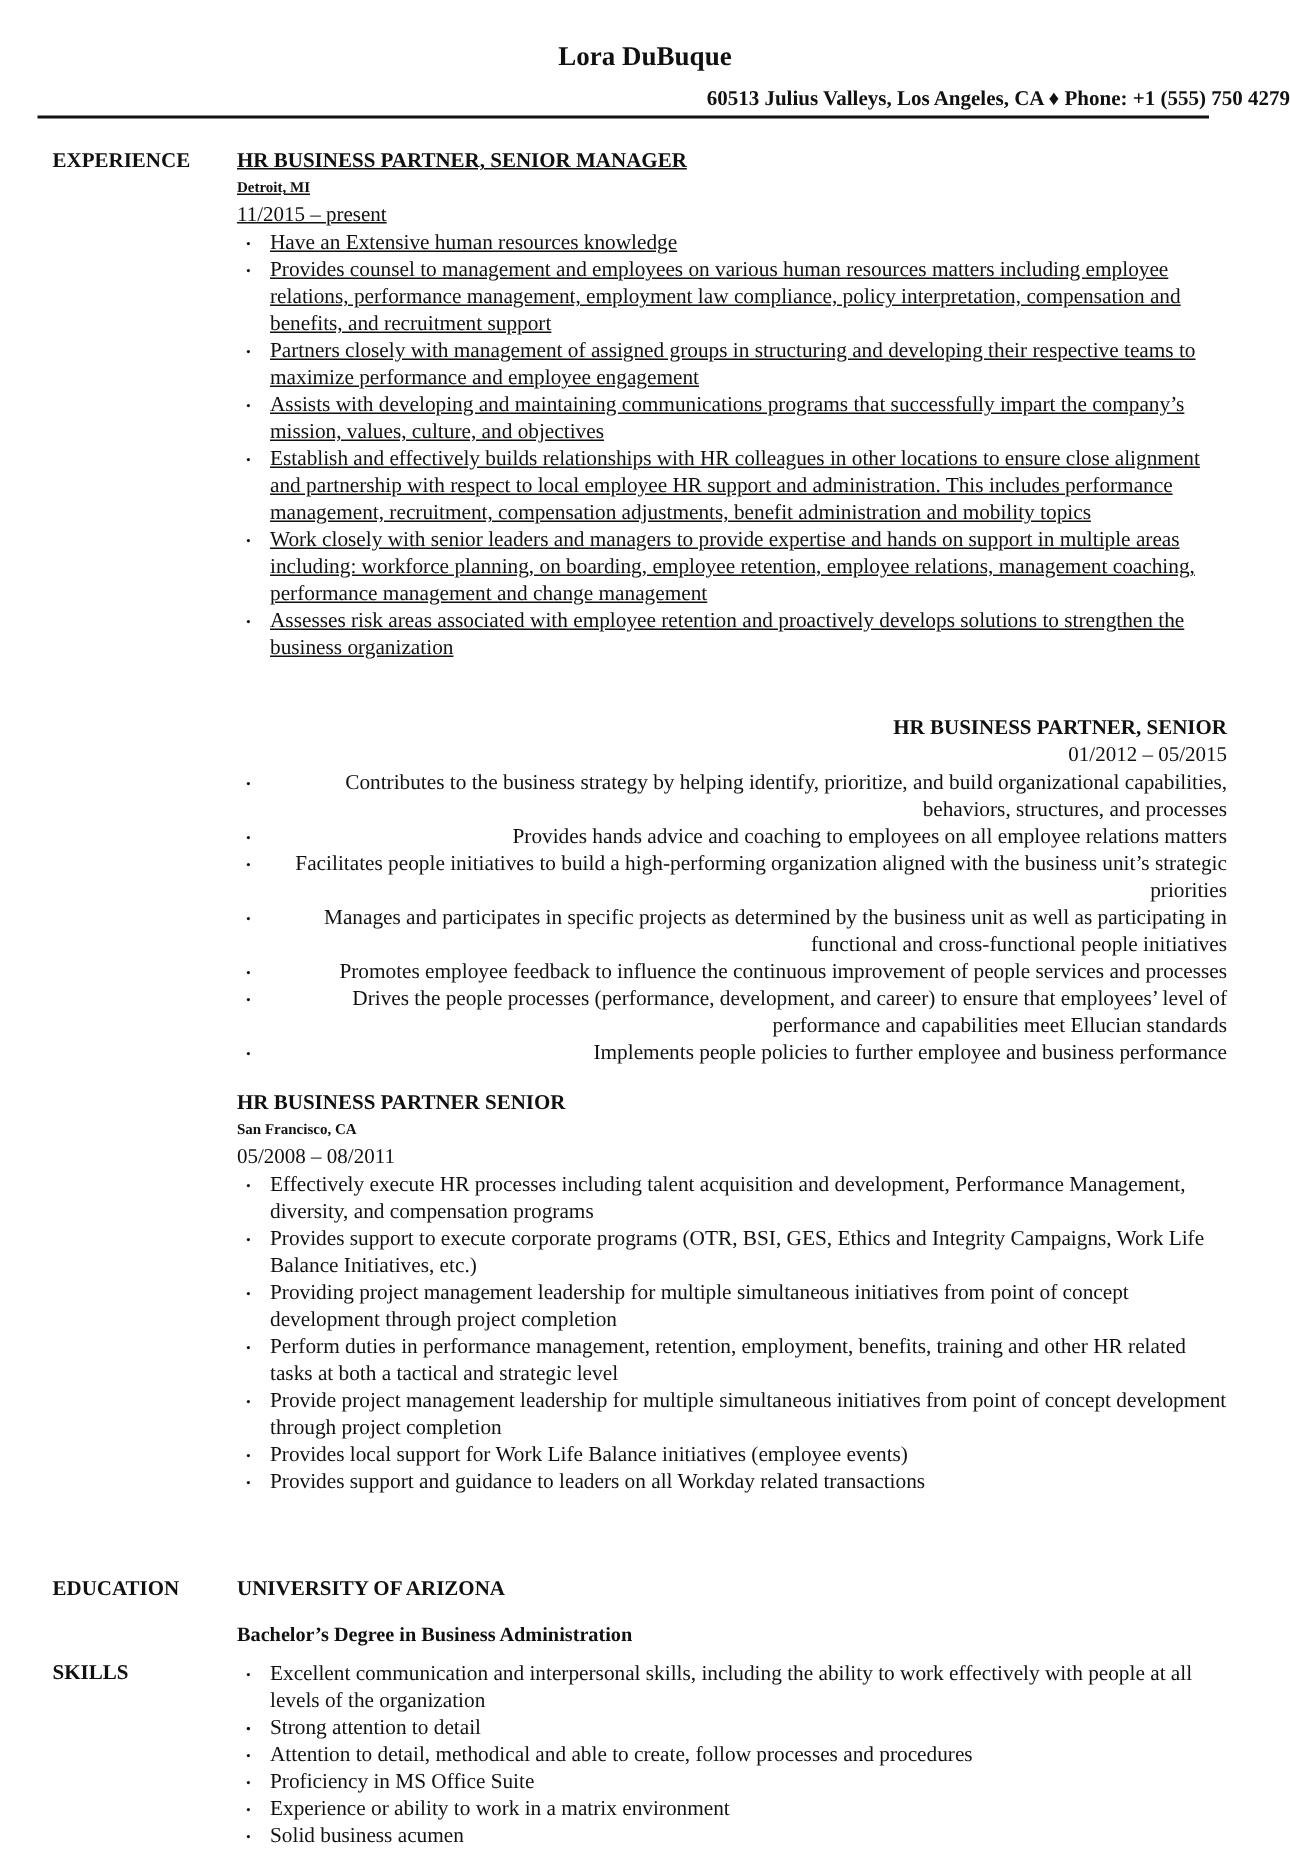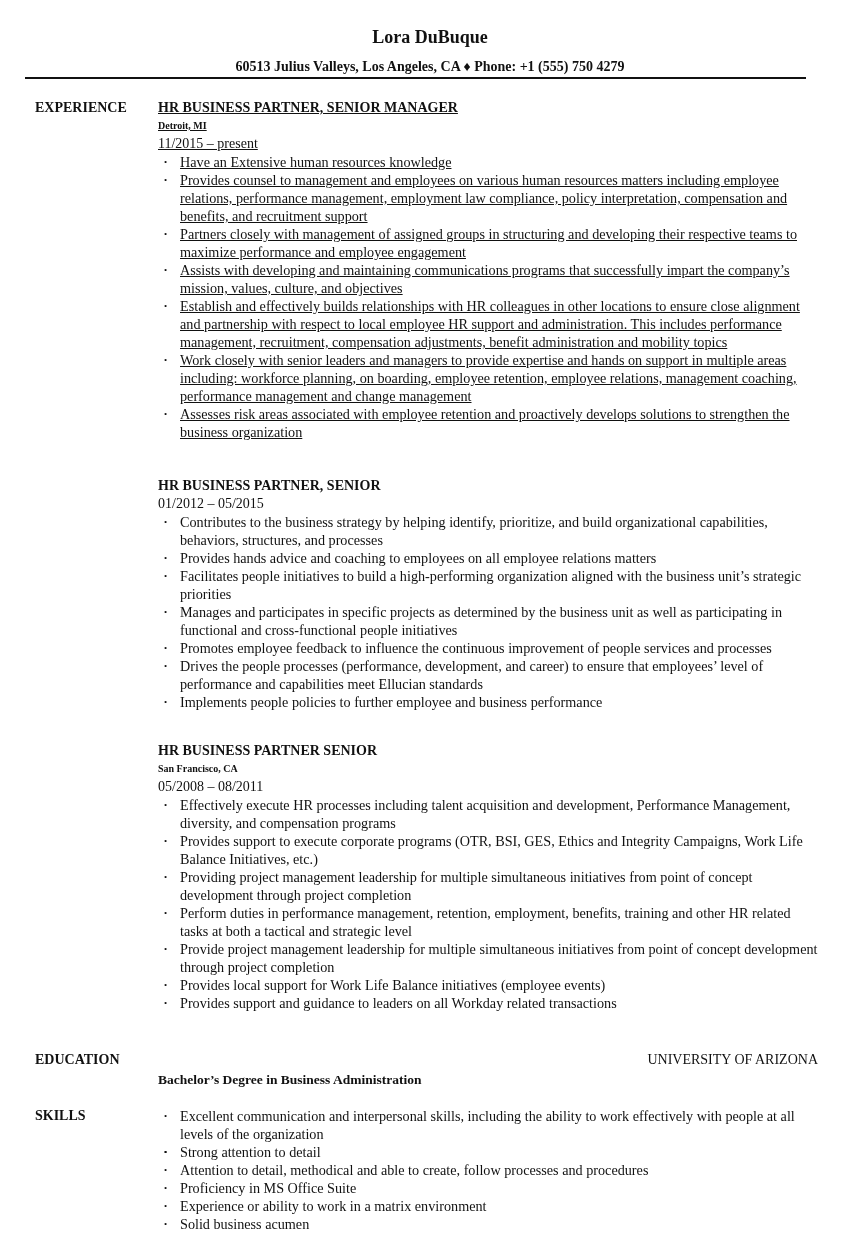--- a/index.html
+++ b/index.html
@@ -10,42 +10,42 @@
     font-size: 14.2px;
     line-height: 18px;
   }
   .page { position: relative; width: 860px; }
   .name {
     position: absolute; top: 26px; left: 0; width: 860px;
     text-align: center; font-weight: bold; font-size: 18px; line-height: 22px;
   }
   .contact {
     position: absolute; top: 58px; left: 0; width: 860px;
-    text-align: center; font-weight: bold; font-size: 14px; line-height: 18px;
+    text-align: right; font-weight: bold; font-size: 14px; line-height: 18px;
   }
   .rule {
     position: absolute; top: 77px; left: 25px; width: 781px; height: 2px; background: #111;
   }
   .section { position: absolute; left: 0; width: 860px; }
   .section-label {
     position: absolute; left: 35px; top: 0; font-weight: bold; font-size: 14px;
   }
   .section-body { position: absolute; left: 158px; top: 0; width: 660px; }
   .job { margin-bottom: 20px; }
   .job-title { font-weight: bold; font-size: 14px; }
   .job-loc { font-weight: bold; font-size: 10px; }
   .job-dates { font-size: 14px; }
   ul.bullets { list-style: none; margin: 0; padding: 0; }
   ul.bullets li {
     position: relative; padding-left: 22px; margin: 0;
   }
   ul.bullets li .bullet {
     position: absolute; left: 6px; top: 0; font-size: 9px;
   }
-  .edu-school { font-weight: normal; font-size: 14px; text-align: right; }
+  .edu-school { font-weight: bold; font-size: 14px; }
   .edu-degree { font-weight: bold; font-size: 13.5px; }
 </style>
 </head>
 <body>
 
 <div class="page">
   <div class="name">Lora DuBuque</div>
   <div class="contact">60513 Julius Valleys, Los Angeles, CA ♦ Phone: +1 (555) 750 4279</div>
   <div class="rule"></div>
 
@@ -61,21 +61,21 @@
           <li><span class="bullet">•</span><span>Have an Extensive human resources knowledge</span></li>
           <li><span class="bullet">•</span><span>Provides counsel to management and employees on various human resources matters including employee relations, performance management, employment law compliance, policy interpretation, compensation and benefits, and recruitment support</span></li>
           <li><span class="bullet">•</span><span>Partners closely with management of assigned groups in structuring and developing their respective teams to maximize performance and employee engagement</span></li>
           <li><span class="bullet">•</span><span>Assists with developing and maintaining communications programs that successfully impart the company’s mission, values, culture, and objectives</span></li>
           <li><span class="bullet">•</span><span>Establish and effectively builds relationships with HR colleagues in other locations to ensure close alignment and partnership with respect to local employee HR support and administration. This includes performance management, recruitment, compensation adjustments, benefit administration and mobility topics</span></li>
           <li><span class="bullet">•</span><span>Work closely with senior leaders and managers to provide expertise and hands on support in multiple areas including: workforce planning, on boarding, employee retention, employee relations, management coaching, performance management and change management</span></li>
           <li><span class="bullet">•</span><span>Assesses risk areas associated with employee retention and proactively develops solutions to strengthen the business organization</span></li>
         </ul>
       </div>
 
-      <div class="job" style="margin-bottom:31px;">
+      <div class="job" style="margin-bottom:16px;text-align:right;">
         <div class="job-title">HR BUSINESS PARTNER, SENIOR</div>
         <div class="job-dates">01/2012 – 05/2015</div>
         <ul class="bullets">
           <li><span class="bullet">•</span><span>Contributes to the business strategy by helping identify, prioritize, and build organizational capabilities, behaviors, structures, and processes</span></li>
           <li><span class="bullet">•</span><span>Provides hands advice and coaching to employees on all employee relations matters</span></li>
           <li><span class="bullet">•</span><span>Facilitates people initiatives to build a high-performing organization aligned with the business unit’s strategic priorities</span></li>
           <li><span class="bullet">•</span><span>Manages and participates in specific projects as determined by the business unit as well as participating in functional and cross-functional people initiatives</span></li>
           <li><span class="bullet">•</span><span>Promotes employee feedback to influence the continuous improvement of people services and processes</span></li>
           <li><span class="bullet">•</span><span>Drives the people processes (performance, development, and career) to ensure that employees’ level of performance and capabilities meet Ellucian standards</span></li>
           <li><span class="bullet">•</span><span>Implements people policies to further employee and business performance</span></li>
@@ -97,21 +97,21 @@
         </ul>
       </div>
 
     </div>
   </div>
 
   <div class="section" style="top:1051px;">
     <div class="section-label">EDUCATION</div>
     <div class="section-body">
       <div class="edu-school">UNIVERSITY OF ARIZONA</div>
-      <div class="edu-degree" style="margin-top:2px;">Bachelor’s Degree in Business Administration</div>
+      <div class="edu-degree" style="margin-top:12px;">Bachelor’s Degree in Business Administration</div>
     </div>
   </div>
 
   <div class="section" style="top:1107px;">
     <div class="section-label">SKILLS</div>
     <div class="section-body">
       <ul class="bullets">
         <li><span class="bullet">•</span><span>Excellent communication and interpersonal skills, including the ability to work effectively with people at all levels of the organization</span></li>
         <li><span class="bullet">•</span></li>
         <li><span class="bullet">•</span><span>Strong attention to detail</span></li>

